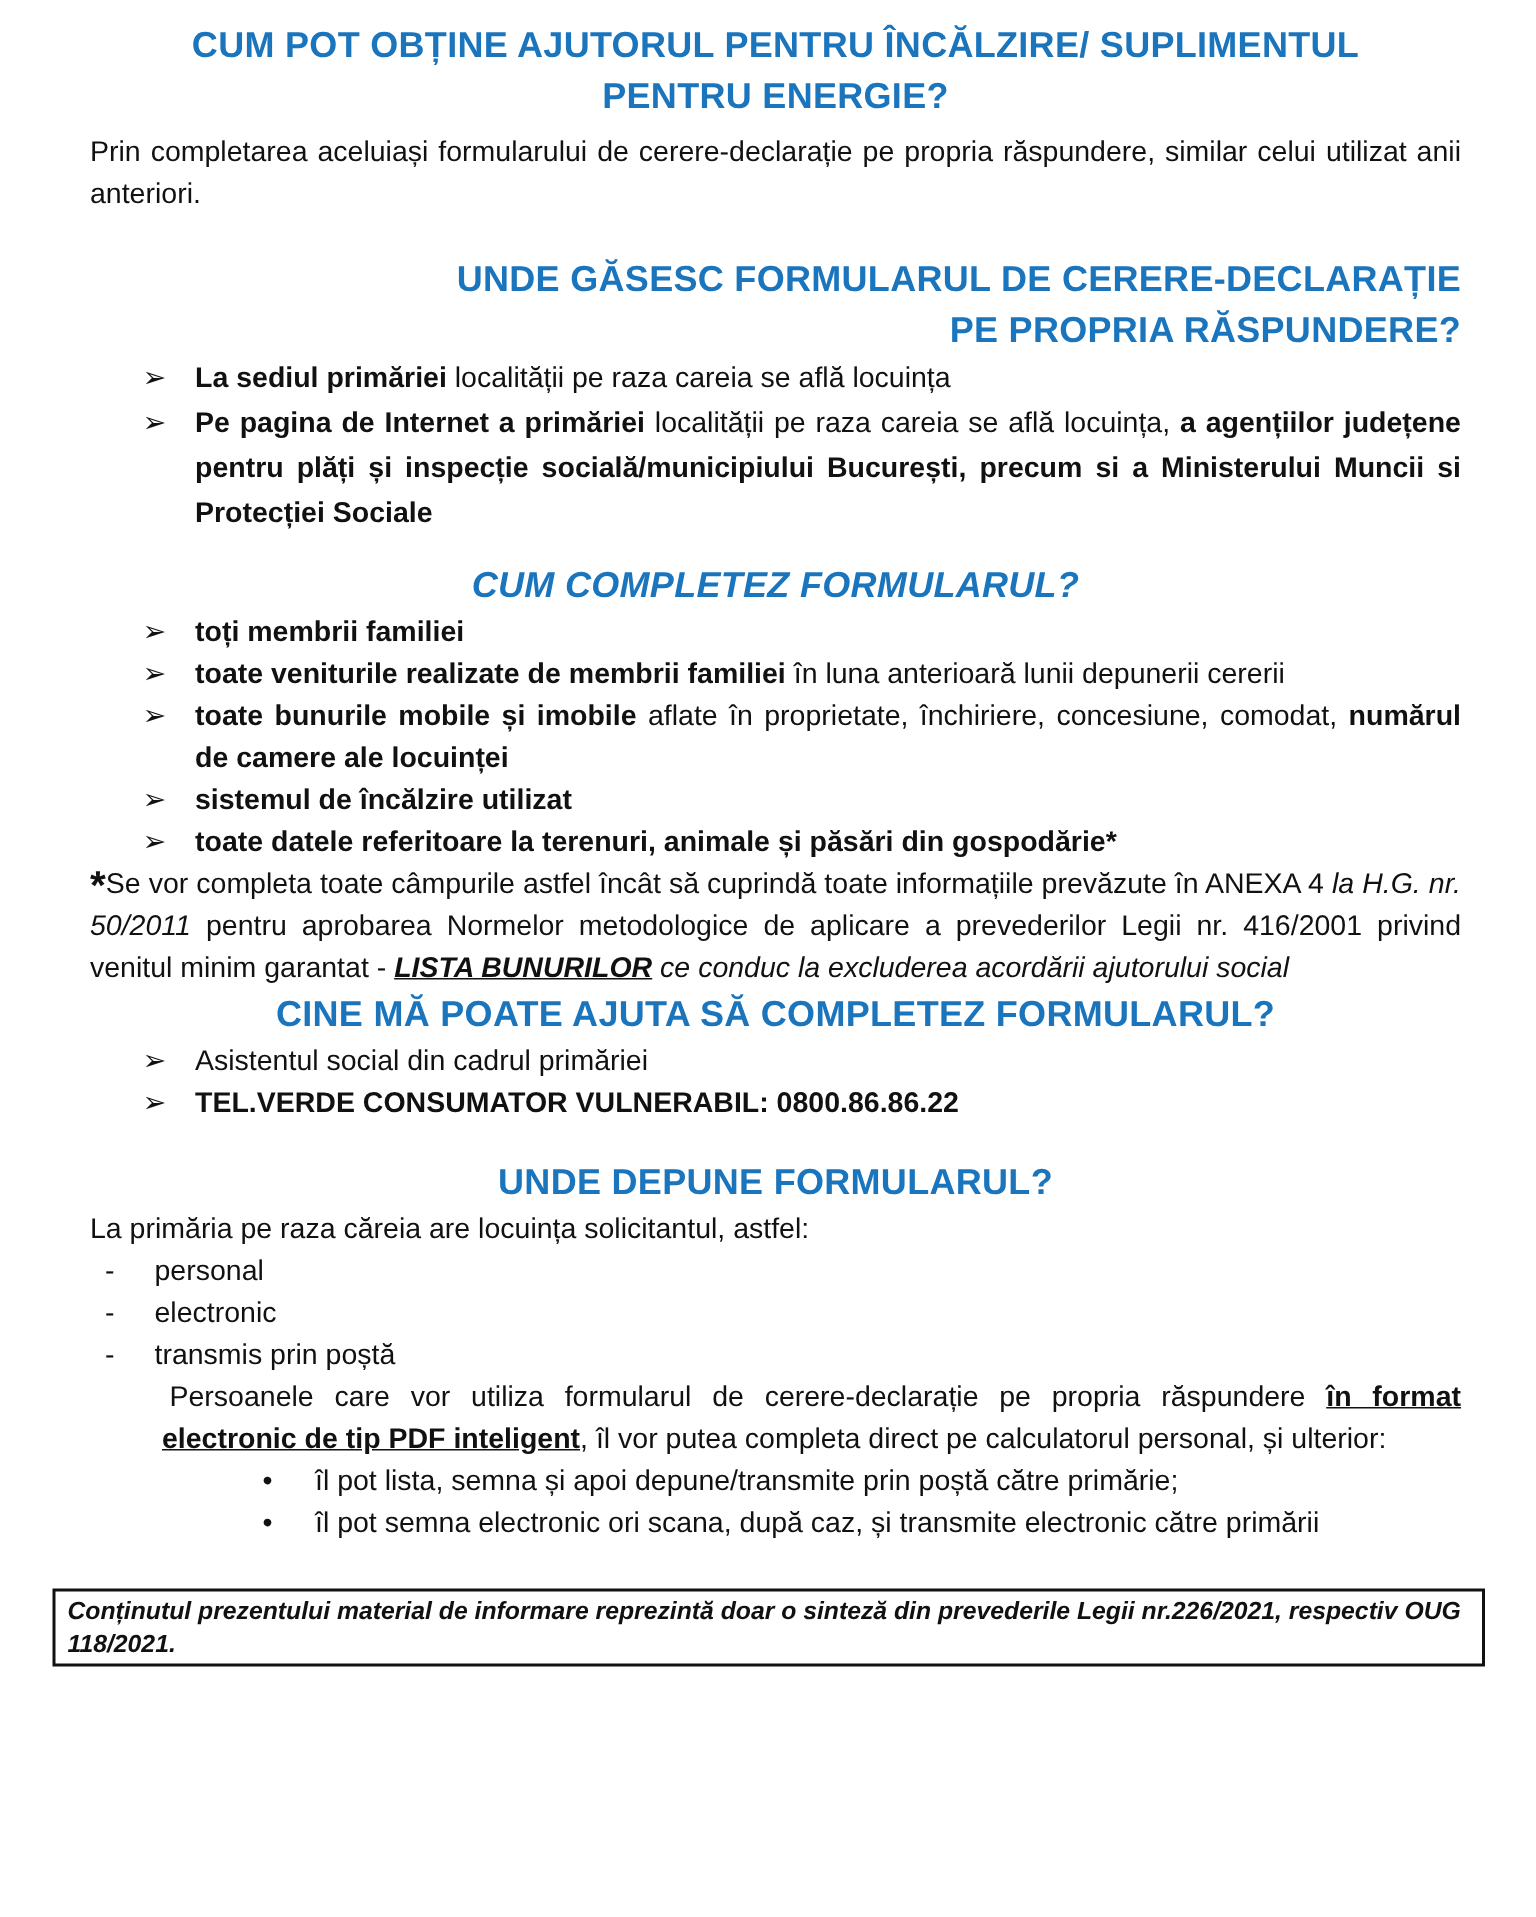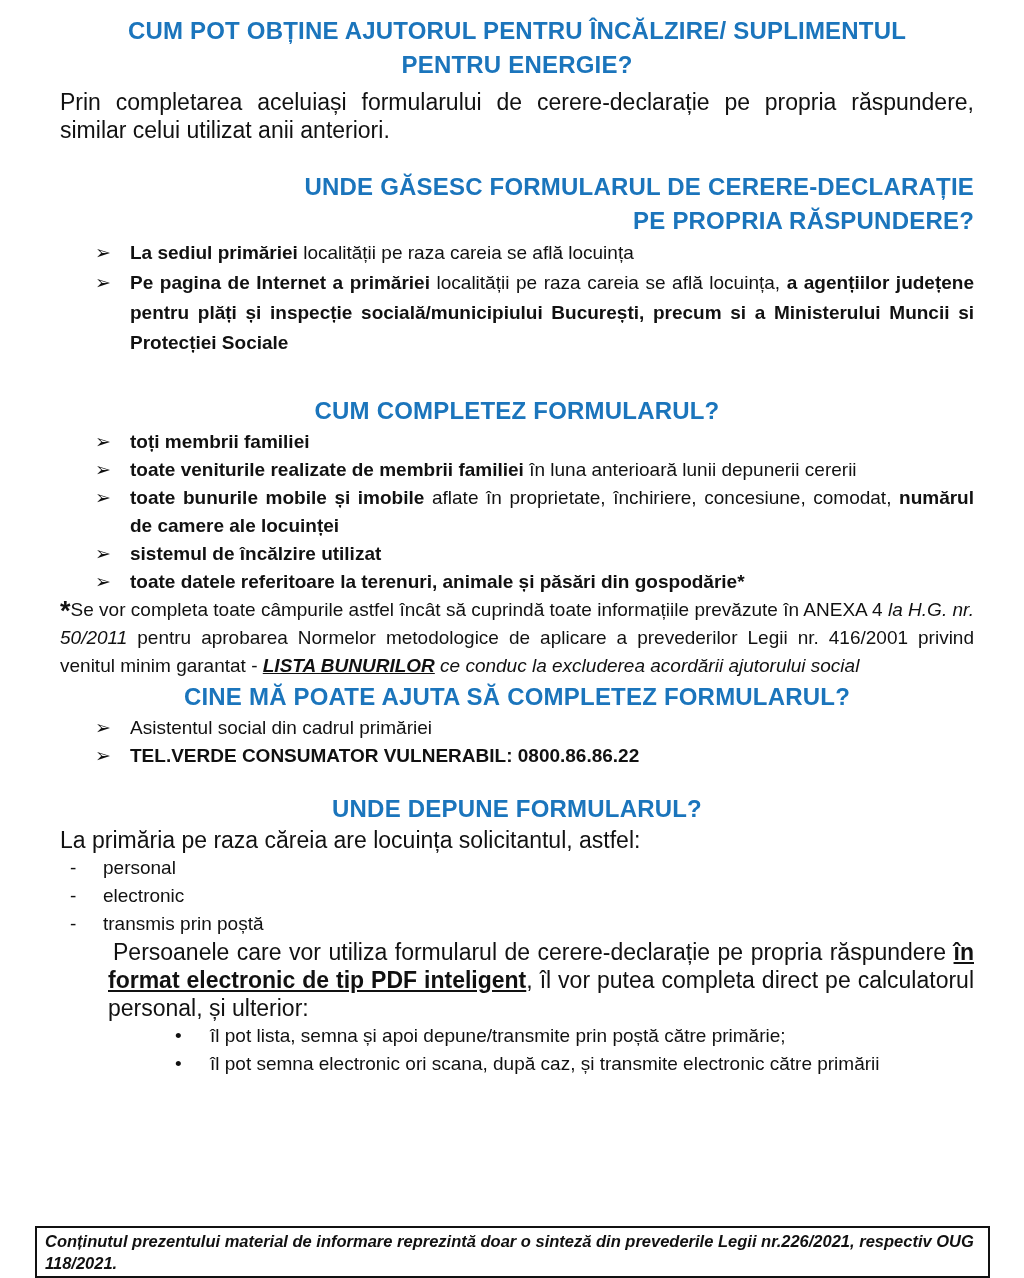--- a/index.html
+++ b/index.html
@@ -1,51 +1,51 @@
 <!DOCTYPE html>
 <html lang="ro" style="--accent: #1B75BC;"><head>
 <meta charset="utf-8">
 <style>
   html,body{margin:0;padding:0;background:#ffffff;}
   .page{
-    width:1024px;height:1278px;position:relative;background:#ffffff;
+    width:1024px;height:1142px;position:relative;background:#ffffff;
     font-family:"Liberation Sans","DejaVu Sans",sans-serif;
     color:#111111;overflow:hidden;
   }
   .content{padding:14px 50px 0 60px;}
   .heading{
     color:var(--accent,#1B75BC);
     font-weight:bold;font-size:24px;line-height:34px;
     text-align:center;margin:0;letter-spacing:0.2px;
   }
   .h-line{display:block;}
-  .para{font-size:23px;line-height:28px;margin:0;text-align:justify;}
+  .para{font-size:19px;line-height:28px;margin:0;text-align:justify;}
   .b{font-weight:bold;}
   .i{font-style:italic;}
   .bu{font-weight:bold;text-decoration:underline;}
   .biu{font-weight:bold;font-style:italic;text-decoration:underline;}
   .mt-para{margin-top:6px;}
   .mt-h2{margin-top:26px;text-align:right;}
-  .mt-h3{margin-top:36px;}
+  .mt-h3{margin-top:16px;font-style:italic;}
   .mt-h4{}
   .mt-h5{margin-top:22px;}
   .mt-note{margin-top:10px;}
   .mt-list{margin-top:4px;}
   .list{margin:0;padding:0;}
   .flex-item{display:flex;font-size:19px;line-height:28px;}
   .s2-list .flex-item{line-height:30px;}
   .marker-arrow{flex:0 0 70px;padding-left:35px;box-sizing:border-box;}
   .marker-dash{flex:0 0 43px;padding-left:10px;box-sizing:border-box;}
   .marker-dot{flex:0 0 150px;padding-left:115px;box-sizing:border-box;}
   .item-text{flex:1;text-align:justify;}
   .note{font-size:19px;line-height:28px;margin:0;text-align:justify;}
   .big-ast{font-size:27px;font-weight:bold;line-height:0;vertical-align:-4px;}
   .indent1{text-indent:5px;margin-left:48px;}
   .footer-box{
-    position:absolute;left:35px;right:34px;bottom:0;
+    position:absolute;left:35px;right:34px;bottom:31px;
     border:2px solid #111111;box-sizing:border-box;
     padding:2px 8px;font-size:16.5px;line-height:22px;
     font-weight:bold;font-style:italic;text-align:left;
   }
 </style>
 </head>
 <body>
 
 <div class="page">
   <div class="content">

